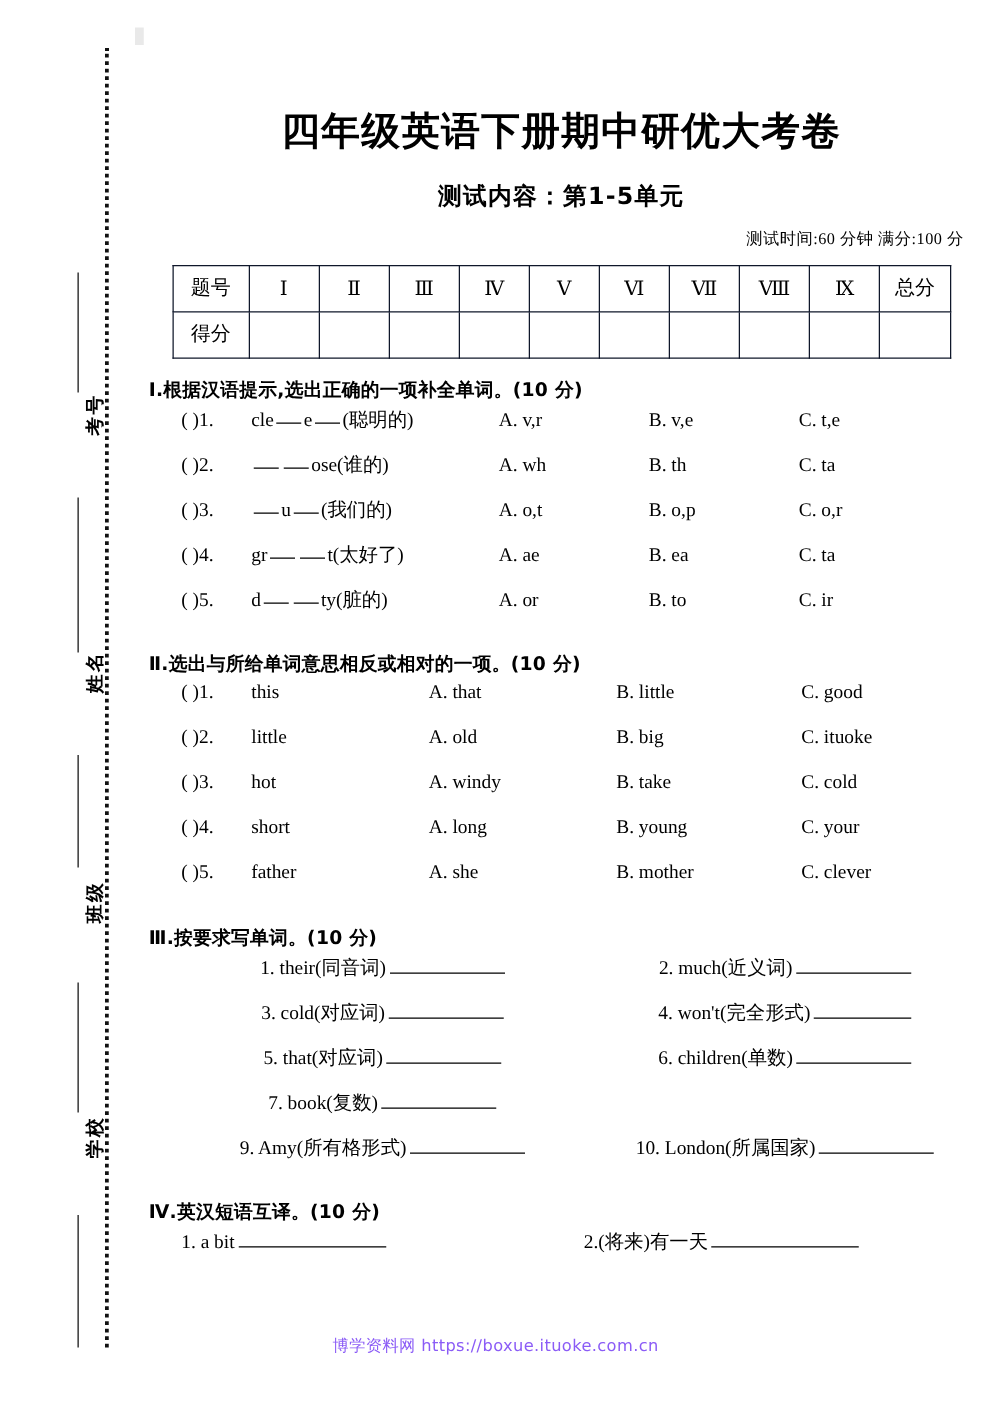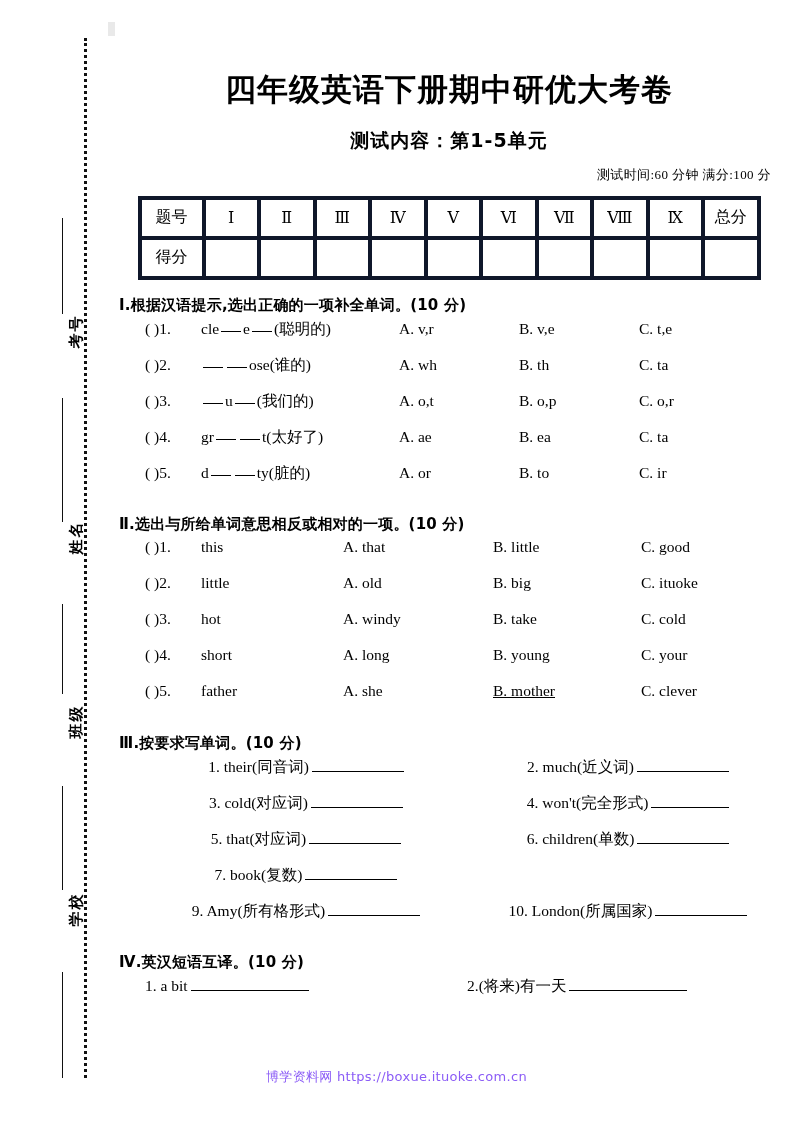--- a/index.html
+++ b/index.html
@@ -26,21 +26,21 @@
     position:absolute;left:44px;
     width:64px;text-align:center;
     font-family:"Liberation Serif","DejaVu Serif",serif;
     font-size:15px;font-weight:bold;letter-spacing:2px;
     transform:rotate(-90deg);
     transform-origin:center center;
     white-space:nowrap;
   }
 
   
-  #sheet{position:absolute;left:105px;top:0;width:688px;height:963px;}
+  #sheet{position:absolute;left:105px;top:16px;width:688px;height:963px;}
 
   .paper-title{
     margin:0;padding-top:72px;
     text-align:center;
     font-family:"DejaVu Sans","Liberation Sans",sans-serif;
     font-weight:bold;
     font-size:31px;
     letter-spacing:1px;
     line-height:1.15;
   }
@@ -60,21 +60,21 @@
   }
 
   
   .score-table-wrap{padding-top:12px;display:flex;justify-content:center;}
   table.score-table{
     border-collapse:collapse;
     width:623px;
     table-layout:fixed;
   }
   table.score-table td{
-    border:4px solid #0f172a;
+    border:1px solid #0f172a;
     height:34px;
     text-align:center;
     vertical-align:middle;
     font-size:16px;
   }
   table.score-table td.rowhead{
     width:58px;
     font-family:"DejaVu Sans","Liberation Sans",sans-serif;
     font-size:16px;
   }
@@ -289,21 +289,21 @@
       <span class="choice-stem" style="width:142px;">short</span>
       <span class="choice-opt" style="width:150px;">A. long</span>
       <span class="choice-opt" style="width:148px;">B. young</span>
       <span class="choice-opt last">C. your</span>
     </div>
 
     <div class="choice-row">
       <span class="choice-bracket">(       )5.</span>
       <span class="choice-stem" style="width:142px;">father</span>
       <span class="choice-opt" style="width:150px;">A. she</span>
-      <span class="choice-opt" style="width:148px;text-decoration:underline;">B. mother</span>
+      <span class="choice-opt" style="width:148px;">B. mother</span>
       <span class="choice-opt last">C. clever</span>
     </div>
   </div>
 
   <div class="section">
     <p class="section-heading">Ⅲ.按要求写单词。(10 分)</p>
 
     <div class="pair-row">
       <span class="pair-cell"><span>1. their(同音词)</span><span class="wline m"></span></span>
       <span class="pair-cell"><span>2. much(近义词)</span><span class="wline m"></span></span>

